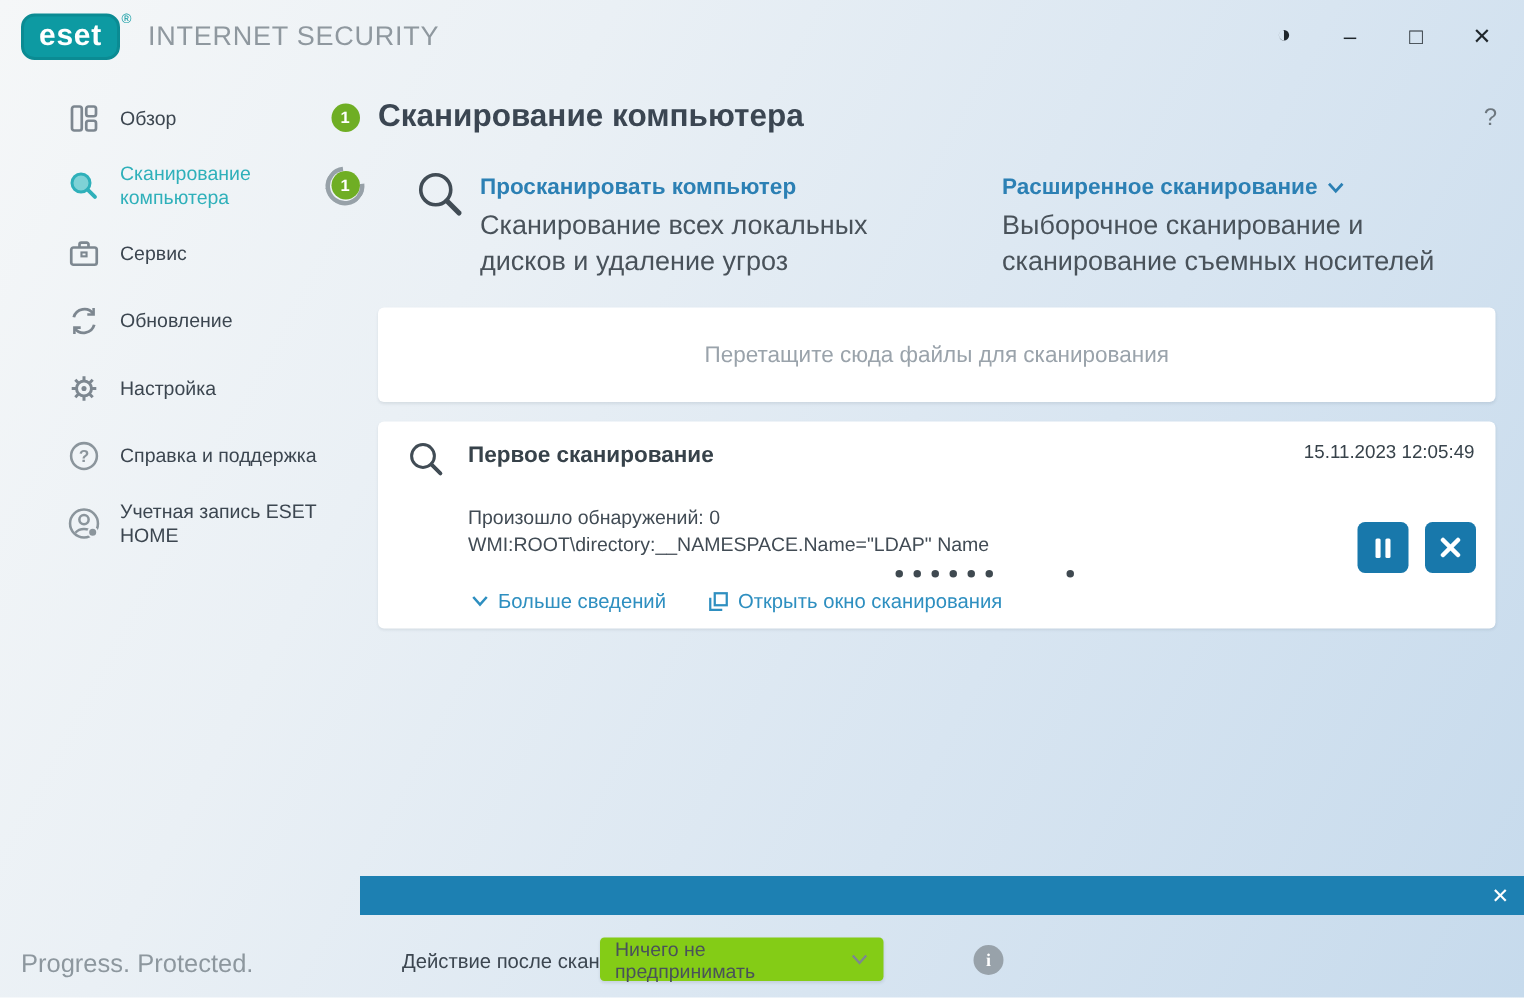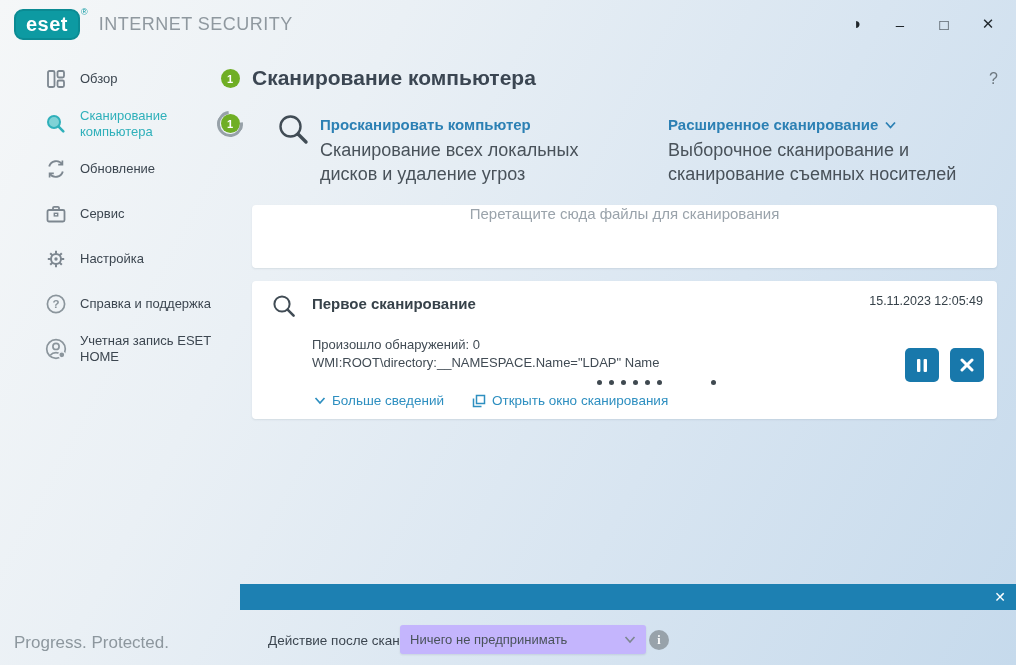--- a/index.html
+++ b/index.html
@@ -44,21 +44,21 @@
   .help-q { position:absolute; right:18px; top:22px; font-size:16px; color:#6d777f; }
 
   .opt1-icon { position:absolute; left:36px; top:64px; }
   .opt-block { position:absolute; top:68px; }
   .opt-block.first { left:80px; width:290px; }
   .opt-block.second { left:428px; width:290px; }
   .opt-title { font-size:15px; font-weight:bold; color:#2c80b4; display:flex; align-items:center; gap:6px; cursor:pointer; }
   .opt-desc { margin-top:5px; font-size:18px; color:#49525a; line-height:1.35; }
 
   .dropzone { position:absolute; left:12px; right:19px; top:157px; height:63px; background:#fff;
-    border-radius:4px; box-shadow:0 1px 2px rgba(40,60,80,.10); display:flex; align-items:flex-start; justify-content:center; }
+    border-radius:4px; box-shadow:0 1px 2px rgba(40,60,80,.10); display:flex; align-items:center; justify-content:center; }
   .dropzone-text { font-size:15px; color:#9aa3ab; }
 
   .scan-card { position:absolute; left:12px; right:19px; top:233px; height:138px; background:#fff;
     border-radius:4px; box-shadow:0 1px 2px rgba(40,60,80,.10); }
   .card-search { position:absolute; left:19px; top:12px; }
   .card-title { position:absolute; left:60px; top:14px; font-size:15px; font-weight:bold; color:#37424a; }
   .card-time { position:absolute; right:14px; top:13px; font-size:12.5px; color:#37424a; }
   .card-detections { position:absolute; left:60px; top:56px; font-size:13px; color:#414b54; }
   .card-object { position:absolute; left:60px; top:74px; font-size:13px; color:#414b54; }
   .dots { position:absolute; left:345px; top:99px; display:flex; align-items:center; gap:7px; }
@@ -72,21 +72,21 @@
 
   
   .notify { position:absolute; left:240px; right:0; top:584px; height:26px; background:#1d80b2;
     display:flex; align-items:center; }
   .notify-text { color:#fff; font-size:12px; padding-left:18px; }
   .notify-close { margin-left:auto; color:#fff; font-size:14px; padding:0 10px; cursor:pointer; }
 
   
   .slogan { position:absolute; left:14px; top:633px; font-size:17px; color:#8d979e; }
   .action-label { position:absolute; left:268px; top:633px; font-size:13.5px; color:#3c4650; }
-  .action-select { position:absolute; left:400px; top:625px; width:246px; height:29px; background:#c4b5fd;
+  .action-select { position:absolute; left:400px; top:625px; width:189px; height:29px; background:#84cc16;
     border-radius:3px; box-shadow:0 1px 2px rgba(40,60,80,.12); display:flex; align-items:center; cursor:pointer; }
   .action-value { font-size:13px; color:#49525a; padding-left:10px; flex:1; }
   .action-chevron { padding-right:10px; display:flex; }
   .info-circle { position:absolute; left:649px; top:630px; width:20px; height:20px; border-radius:50%;
     background:#98a2aa; color:#fff; font-size:12px; font-weight:bold; font-family:"Liberation Serif",serif;
     display:flex; align-items:center; justify-content:center; cursor:pointer; }
 </style>
 </head>
 <body>
 
@@ -129,39 +129,39 @@
     </span>
     <span class="side-label">Сканирование компьютера</span>
     <span class="badge-slot">
       <span class="spin-ring"></span>
       <span class="badge">1</span>
     </span>
   </div>
 
   <div class="side-item">
     <span class="side-icon">
+      <svg width="24" height="24" viewBox="0 0 24 24" fill="none" stroke="#7d8790" stroke-width="1.8">
+        <rect x="3.5" y="8" width="17" height="11.5" rx="1.5"></rect>
+        <path d="M9 8 V6 a1.2 1.2 0 0 1 1.2-1.2 h3.6 A1.2 1.2 0 0 1 15 6 V8"></path>
+        <rect x="10.3" y="11.3" width="3.4" height="2.6" stroke-width="1.4"></rect>
+      </svg>
+    </span>
+    <span class="side-label">Сервис</span>
+  </div>
+
+  <div class="side-item">
+    <span class="side-icon">
       <svg width="24" height="24" viewBox="0 0 24 24" fill="none" stroke="#7d8790" stroke-width="1.9">
         <path d="M5.2 9.5 A 7.3 7.3 0 0 1 18.2 7.2"></path>
         <path d="M18.8 14.5 A 7.3 7.3 0 0 1 5.8 16.8"></path>
         <path d="M18.4 3.4 v4.2 h-4.2" stroke-width="1.7"></path>
         <path d="M5.6 20.6 v-4.2 h4.2" stroke-width="1.7"></path>
       </svg>
     </span>
     <span class="side-label">Обновление</span>
-  </div>
-
-  <div class="side-item">
-    <span class="side-icon">
-      <svg width="24" height="24" viewBox="0 0 24 24" fill="none" stroke="#7d8790" stroke-width="1.8">
-        <rect x="3.5" y="8" width="17" height="11.5" rx="1.5"></rect>
-        <path d="M9 8 V6 a1.2 1.2 0 0 1 1.2-1.2 h3.6 A1.2 1.2 0 0 1 15 6 V8"></path>
-        <rect x="10.3" y="11.3" width="3.4" height="2.6" stroke-width="1.4"></rect>
-      </svg>
-    </span>
-    <span class="side-label">Сервис</span>
   </div>
 
   <div class="side-item">
     <span class="side-icon">
       <svg width="24" height="24" viewBox="0 0 24 24" fill="none" stroke="#7d8790" stroke-width="2">
         <circle cx="12" cy="12" r="5"></circle>
         <circle cx="12" cy="12" r="1.7" fill="#7d8790" stroke="none"></circle>
         <line x1="17.2" y1="12" x2="20.2" y2="12"></line>
           <line x1="3.8" y1="12" x2="6.8" y2="12"></line>
         <line x1="12" y1="17.2" x2="12" y2="20.2"></line>

